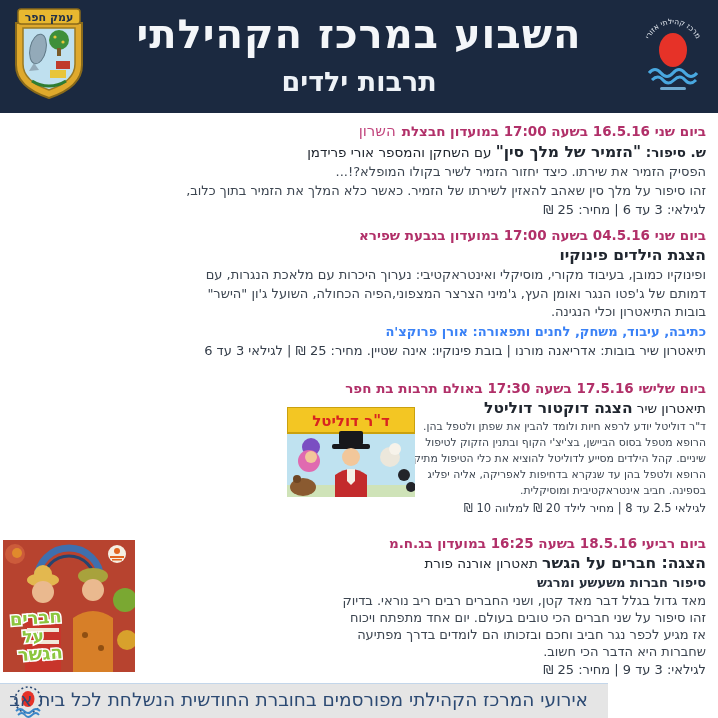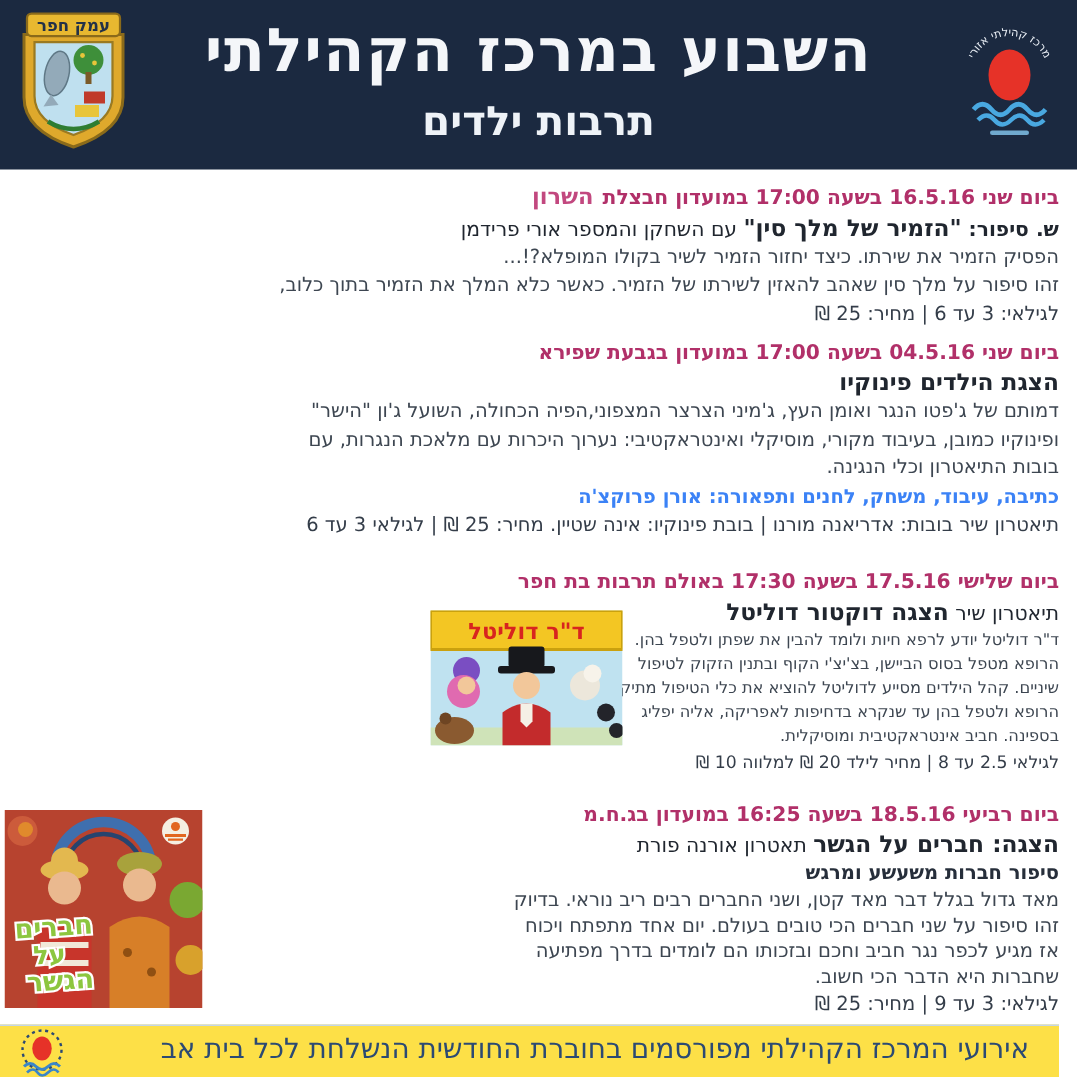--- a/index.html
+++ b/index.html
@@ -18,40 +18,40 @@
   .header-subtitle{
     position:absolute;top:66px;left:95px;right:95px;text-align:center;
     font-family:"DejaVu Serif","DejaVu Sans",serif;font-weight:700;
     font-size:27px;color:#eef2f7;white-space:nowrap;
   }
   .emblem{position:absolute;left:10px;top:7px;}
   .logo-right{position:absolute;right:12px;top:8px;}
   
   .section{position:absolute;right:12px;left:12px;text-align:right;}
   .date{color:#b13069;font-weight:700;font-size:13.5px;white-space:nowrap;margin-bottom:3px;}
-  .date-suffix{color:#c2487f;font-weight:700;font-size:15px;font-family:"DejaVu Serif","DejaVu Sans",serif;padding-right:6px;}
+  .date-suffix{color:#c2487f;font-weight:400;font-size:15px;font-family:"DejaVu Serif","DejaVu Sans",serif;padding-right:6px;}
   .evtitle{color:#20262f;font-size:13.5px;white-space:nowrap;margin-bottom:2px;}
   .evtitle .big{font-weight:700;font-size:15.5px;}
   .evtitle .pre{font-weight:700;}
   .body-line{color:#3d4651;font-size:13px;line-height:18.5px;white-space:nowrap;}
   .bold-line{color:#3b82f6;font-weight:700;font-size:13px;line-height:19px;white-space:nowrap;}
   .meta{color:#343d49;font-size:13px;margin-top:2px;white-space:nowrap;}
   .s1{top:122px;}
   .s2{top:227px;}
   .s3{top:380px;left:auto;width:296px;}
   .s3 .body-line{font-size:10.8px;line-height:16px;}
   .s3 .meta{font-size:11.5px;}
   .s4{top:535px;left:150px;}
   .s4 .body-line{font-size:13px;line-height:17px;}
   .subtitle-line{color:#262e3a;font-weight:700;font-size:13px;line-height:18px;white-space:nowrap;}
   
   .poster-dolittle{position:absolute;left:287px;top:407px;}
   .poster-bridge{position:absolute;left:3px;top:540px;}
   
-  .footer{position:absolute;top:683px;left:0;width:706px;height:35px;background:#fde047;border-top:1px solid #c3d6ea;}
+  .footer{position:absolute;top:683px;left:0;width:608px;height:35px;background:#e5e5e5;border-top:1px solid #c3d6ea;}
   .footer-text{
     position:absolute;top:5px;right:20px;color:#2c4a73;
     font-family:"DejaVu Serif","DejaVu Sans",serif;font-size:18.5px;white-space:nowrap;
   }
   .footer-logo{position:absolute;left:8px;top:1px;}
   svg text{user-select:none;}
 </style>
 </head>
 <body>
 
@@ -101,22 +101,22 @@
     <div class="body-line">הפסיק הזמיר את שירתו. כיצד יחזור הזמיר לשיר בקולו המופלא?!...</div>
     <div class="body-line">זהו סיפור על מלך סין שאהב להאזין לשירתו של הזמיר. כאשר כלא המלך את הזמיר בתוך כלוב,</div>
     <div class="meta">לגילאי: 3 עד 6   |   מחיר: 25 ₪</div>
   </div>
 
   <div class="section s2">
     <div class="date">ביום שני 04.5.16 בשעה 17:00 במועדון בגבעת שפירא</div>
     <div class="evtitle">
       <span class="big">הצגת הילדים פינוקיו</span>
     </div>
+    <div class="body-line">ופינוקיו כמובן, בעיבוד מקורי, מוסיקלי ואינטראקטיבי: נערוך היכרות עם מלאכת הנגרות, עם</div>
     <div class="body-line">דמותם של ג'פטו הנגר ואומן העץ, ג'מיני הצרצר המצפוני,הפיה הכחולה, השועל ג'ון "הישר"</div>
-    <div class="body-line">ופינוקיו כמובן, בעיבוד מקורי, מוסיקלי ואינטראקטיבי: נערוך היכרות עם מלאכת הנגרות, עם</div>
     <div class="body-line">בובות התיאטרון וכלי הנגינה.</div>
     <div class="bold-line">כתיבה, עיבוד, משחק, לחנים ותפאורה: אורן פרוקצ'ה</div>
     <div class="meta">תיאטרון שיר בובות: אדריאנה מורנו | בובת פינוקיו: אינה שטיין.   מחיר: 25 ₪  |  לגילאי 3 עד 6</div>
   </div>
 
   <div class="section s3">
     <div class="date">ביום שלישי 17.5.16 בשעה 17:30 באולם תרבות בת חפר</div>
     <div class="evtitle">
       <span>תיאטרון שיר </span><span class="big">הצגה דוקטור דוליטל</span>
     </div>

